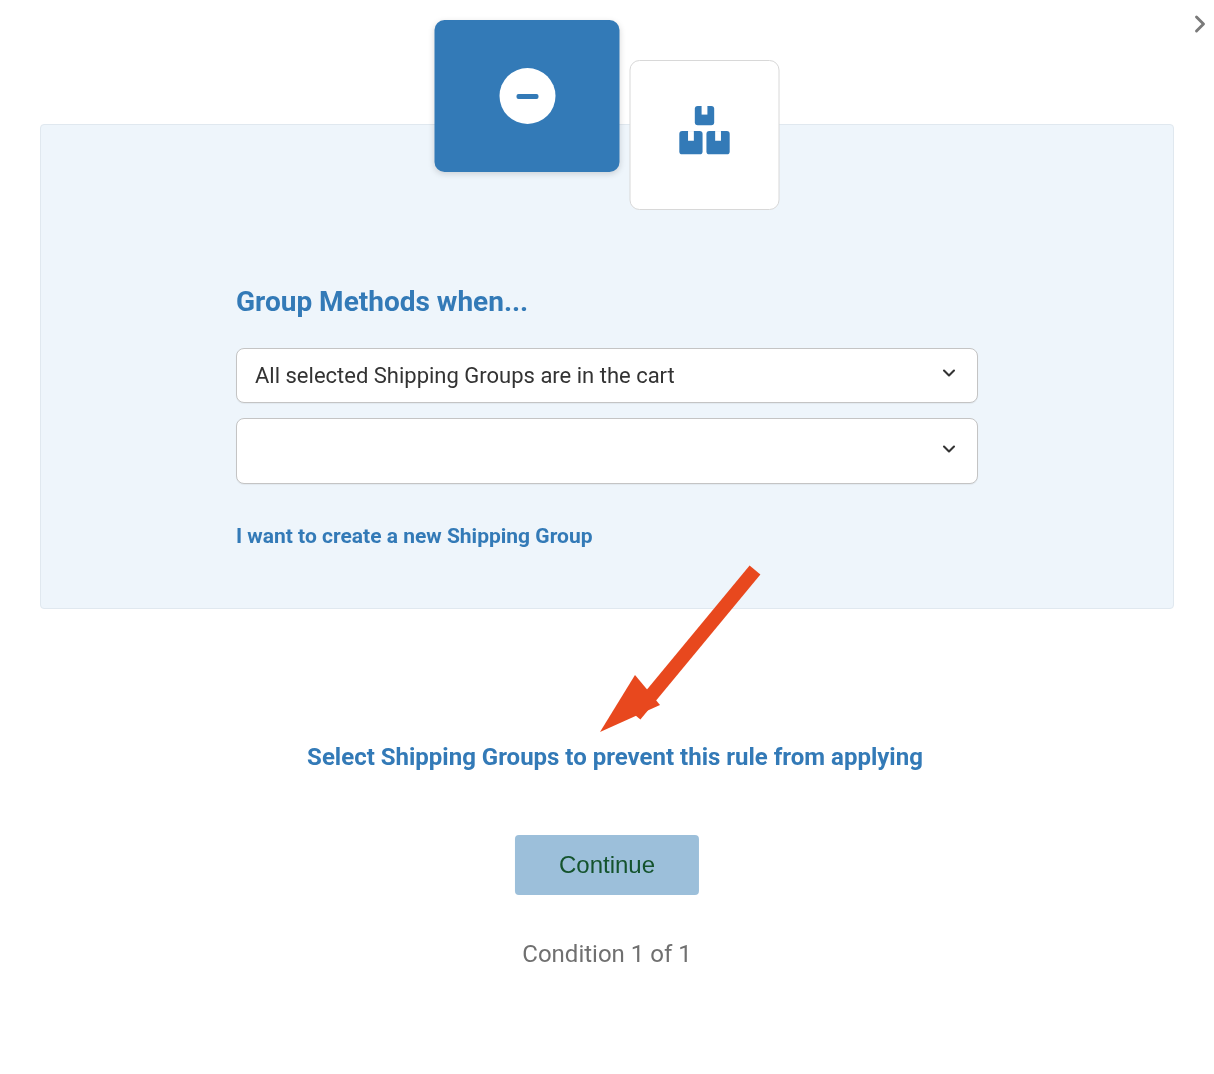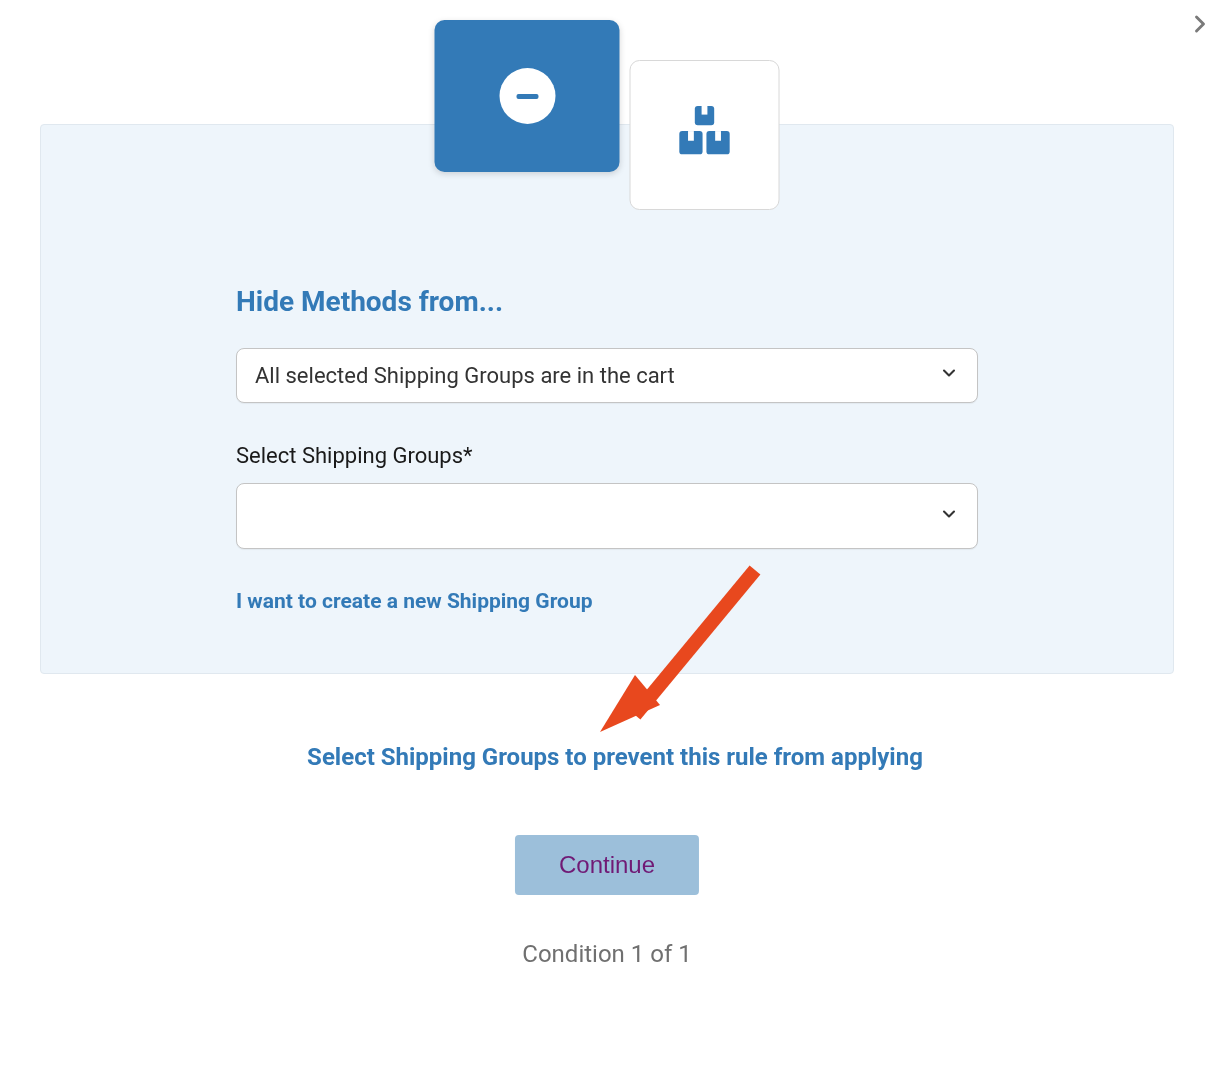--- a/index.html
+++ b/index.html
@@ -132,21 +132,21 @@
       font-weight: 700;
       color: #337ab7;
       cursor: pointer;
     }
     .continue-btn {
       position: absolute;
       top: 835px;
       left: 50%;
       transform: translateX(-50%);
       background: #9cbfda;
-      color: #701a75;
+      color: #14532d;
       font-size: 24px;
       border: none;
       padding: 16px 44px;
       border-radius: 4px;
       cursor: pointer;
     }
     .condition-text {
       position: absolute;
       top: 940px;
       left: 0;
@@ -166,32 +166,31 @@
 </head>
 <body>
 
 <div class="nav-arrow-right">
   <svg width="28" height="28" viewBox="0 0 24 24" fill="none" stroke="currentColor" stroke-width="2.5" stroke-linecap="round" stroke-linejoin="round">
       <polyline points="9 18 15 12 9 6"></polyline>
     </svg>
 </div>
 
 <div class="panel">
-  <h2 class="heading">Hide Methods from...</h2>
+  <h2 class="heading">Group Methods when...</h2>
 
   <div class="select-box">
     <span>All selected Shipping Groups are in the cart</span>
     <span class="chevron-down">
       <svg width="20" height="20" viewBox="0 0 24 24" fill="none" stroke="currentColor" stroke-width="2.5" stroke-linecap="round" stroke-linejoin="round">
           <polyline points="6 9 12 15 18 9"></polyline>
         </svg>
     </span>
   </div>
 
-  <div class="field-label">Select Shipping Groups*</div>
 
   <div class="select-box select-box-empty">
     <span></span>
     <span class="chevron-down">
       <svg width="20" height="20" viewBox="0 0 24 24" fill="none" stroke="currentColor" stroke-width="2.5" stroke-linecap="round" stroke-linejoin="round">
           <polyline points="6 9 12 15 18 9"></polyline>
         </svg>
     </span>
   </div>
 

